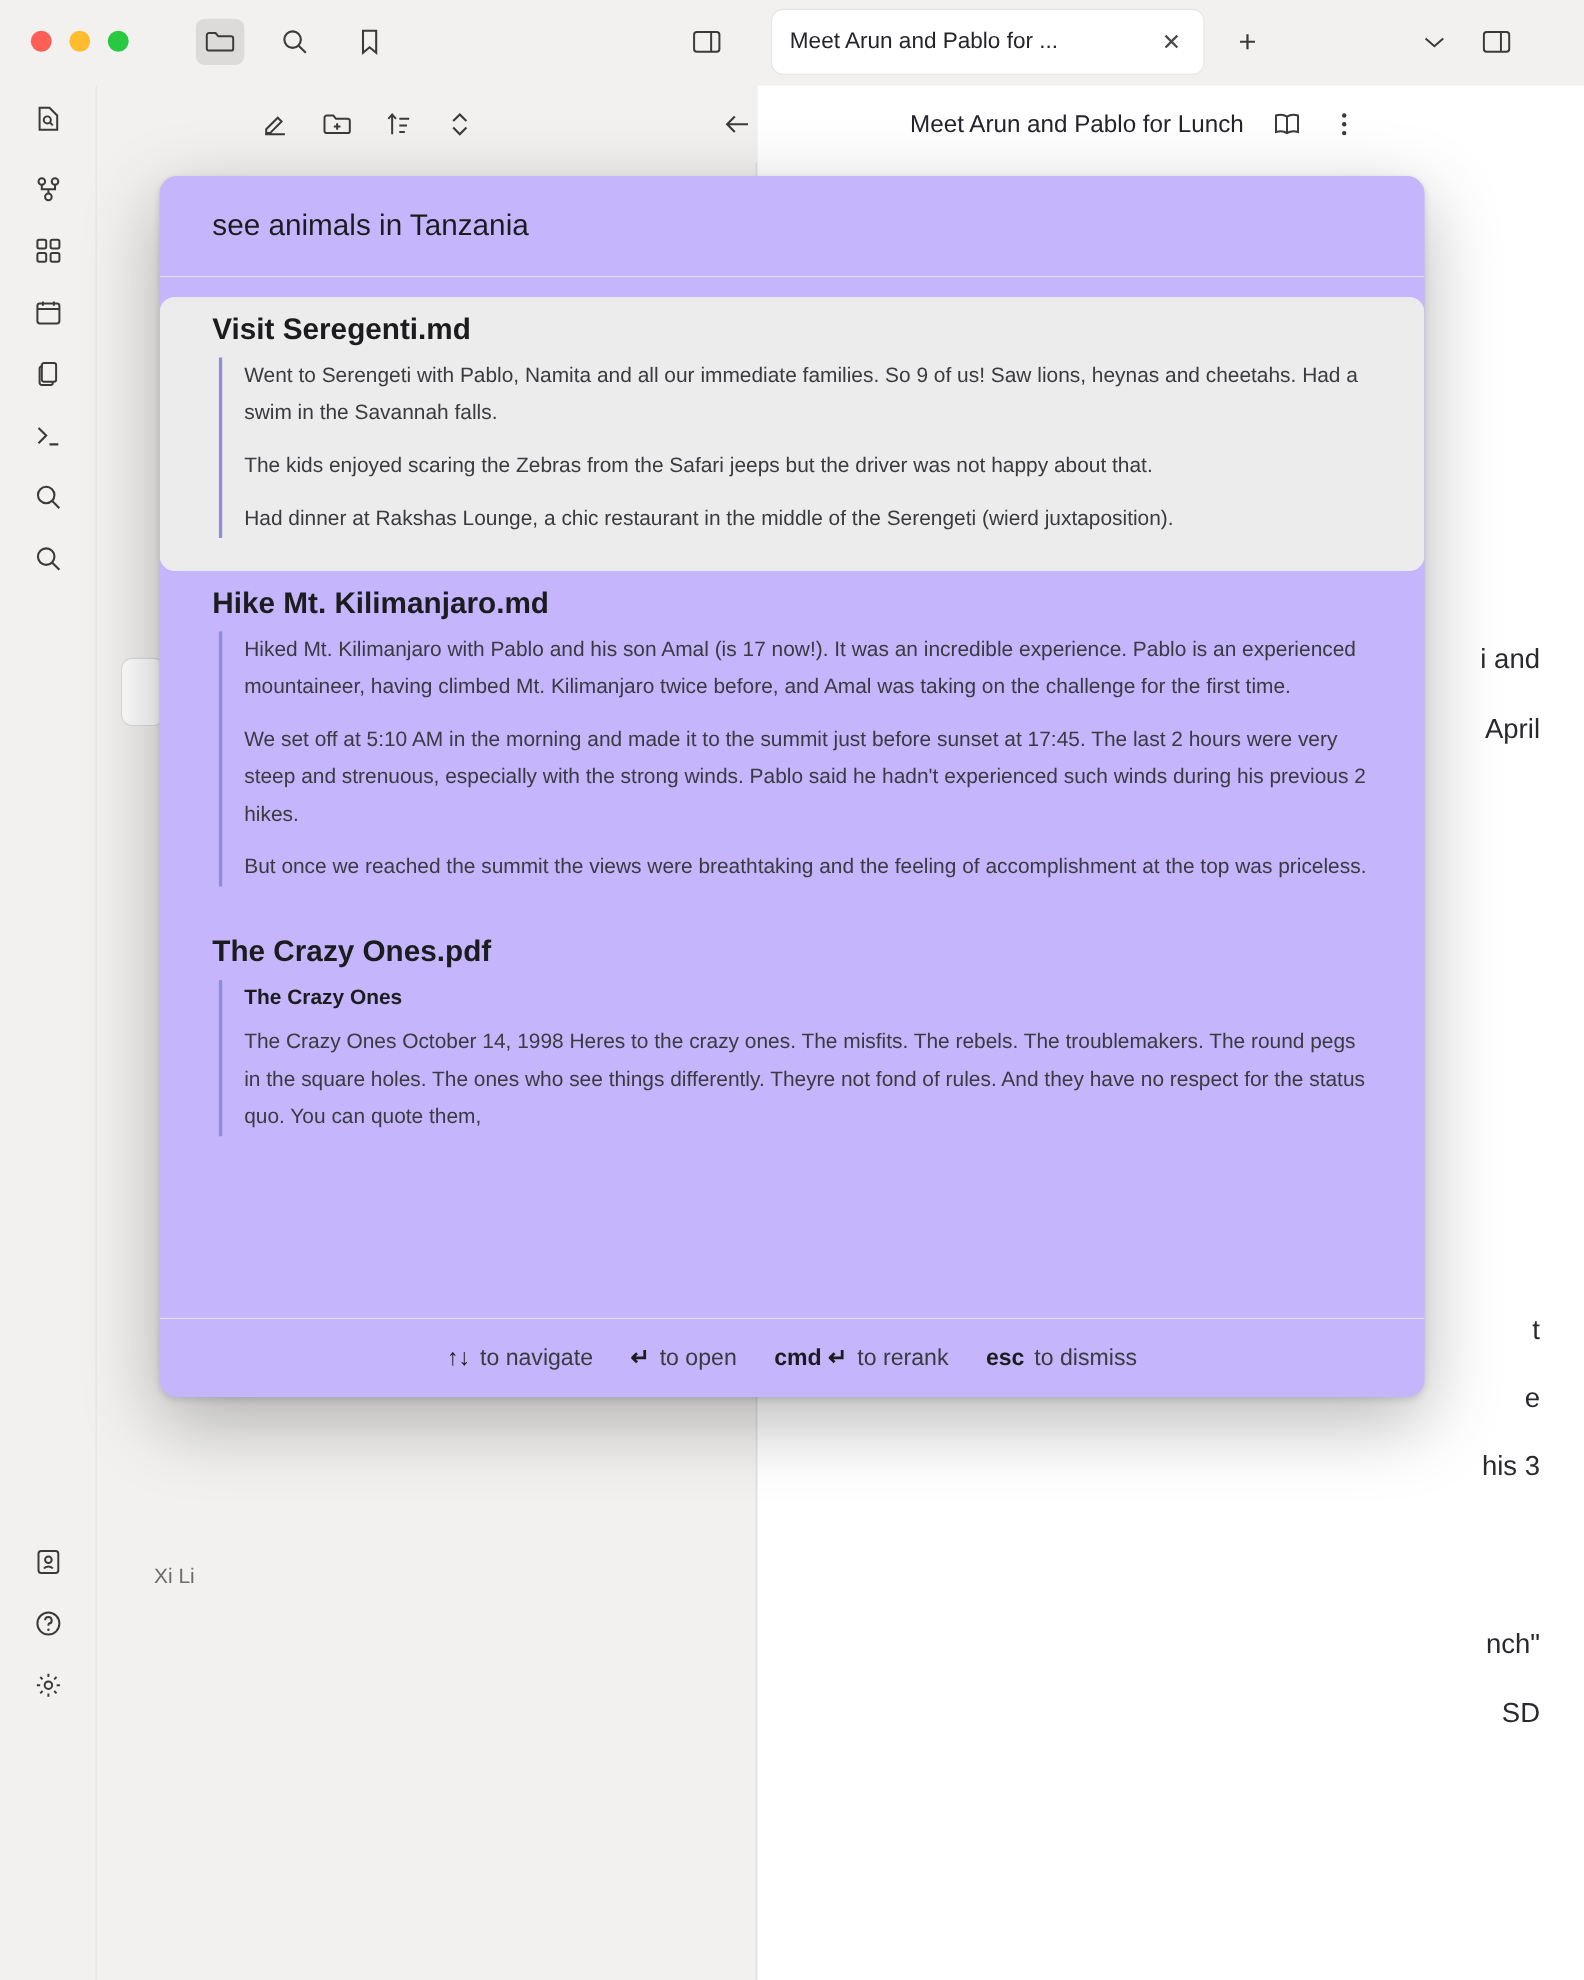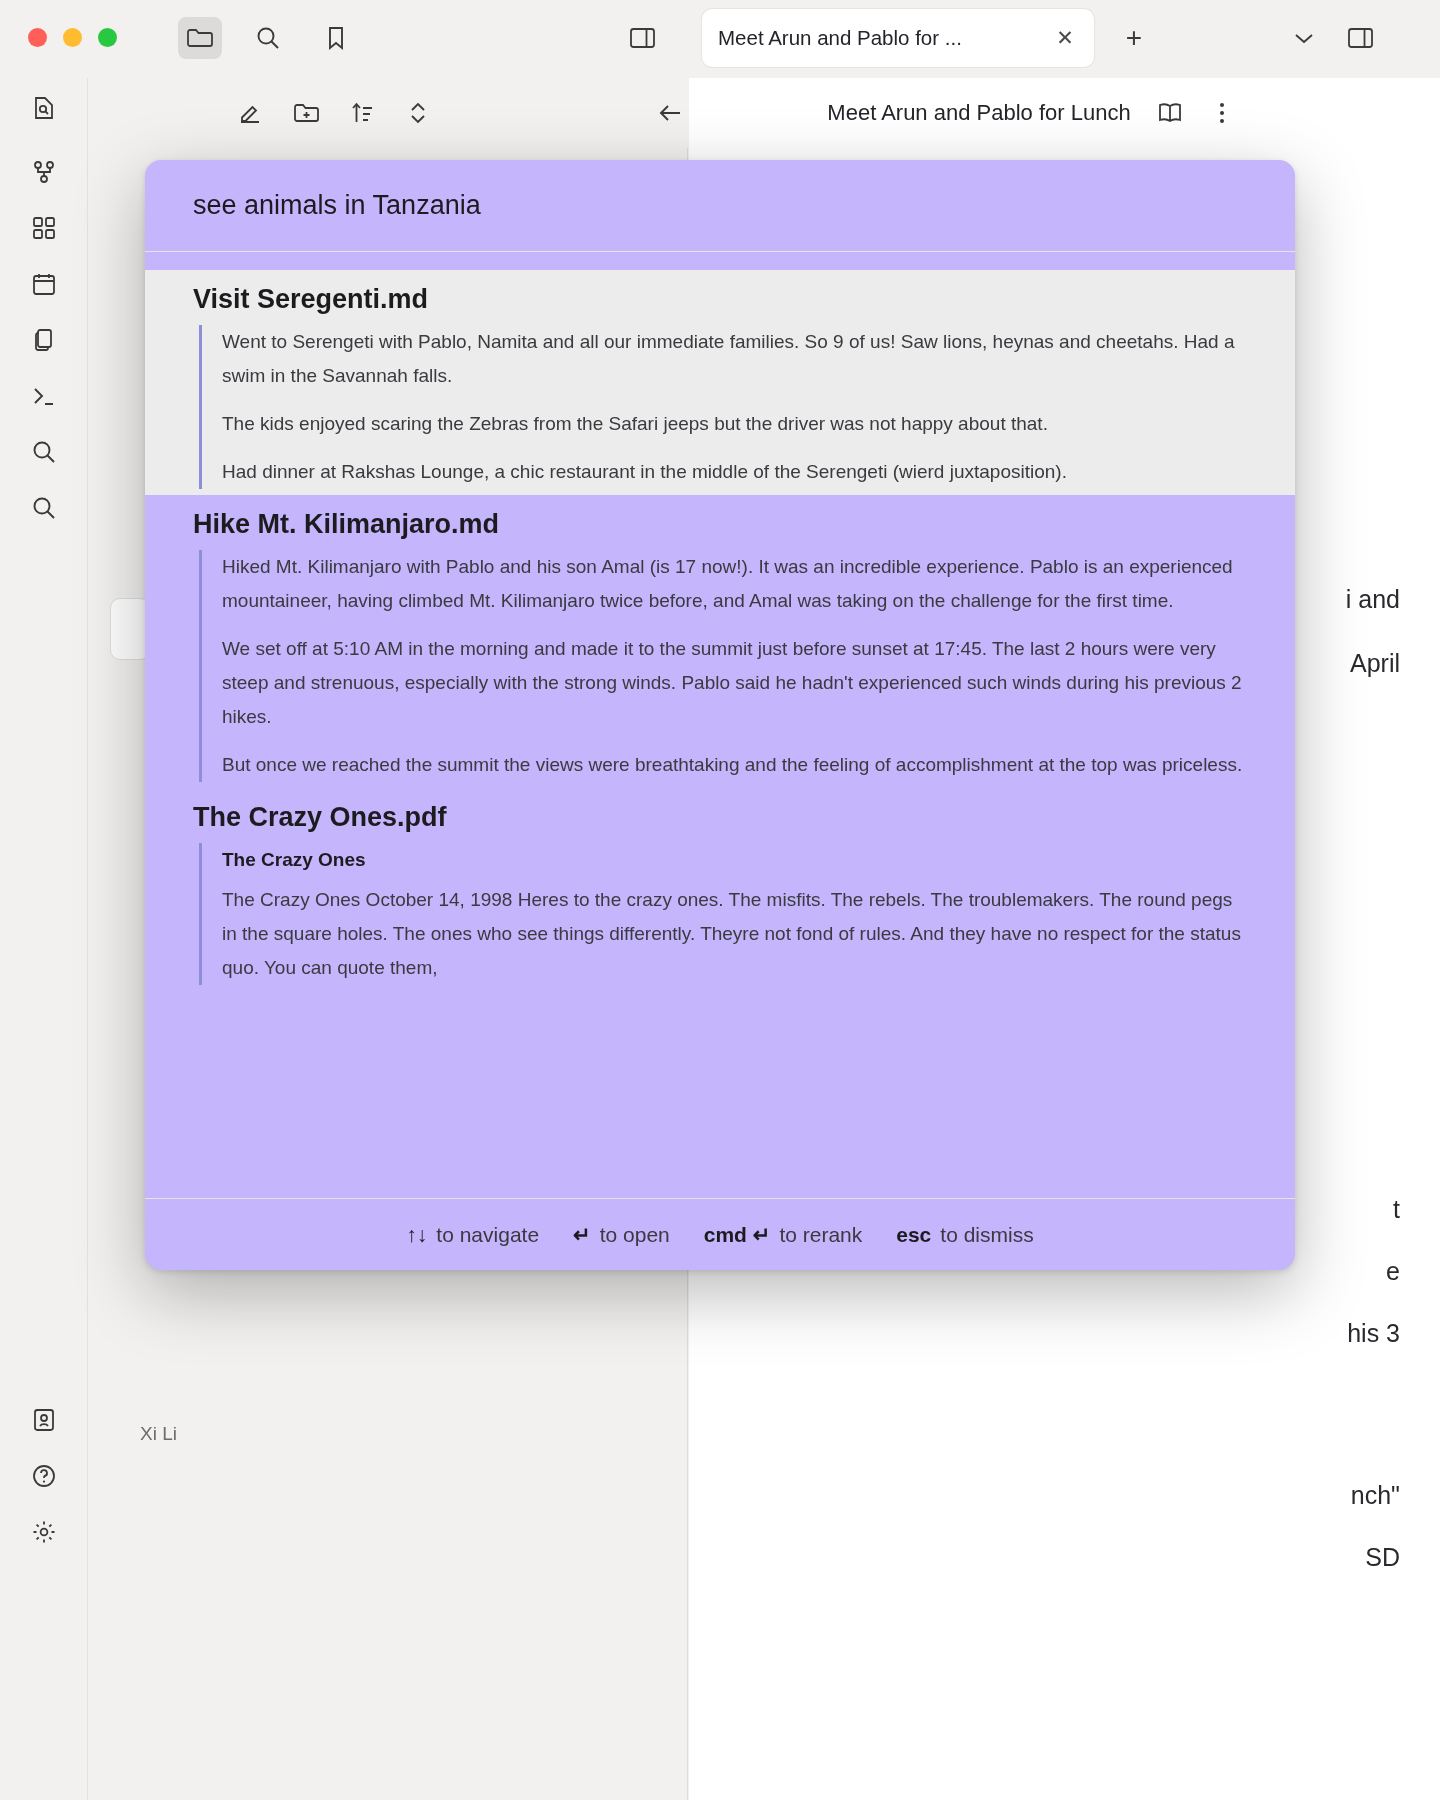--- a/index.html
+++ b/index.html
@@ -182,21 +182,22 @@
     display: flex; align-items: center;
     padding: 0 48px;
     font-size: 27px; color: #1c1c1f;
     border-bottom: 1px solid #e6e5e4;
   }
   .ov-results {
     flex: 1 1 auto; overflow: hidden;
     padding: 18px 0 0 0;
   }
   .result {
-    padding: 14px 48px 6px 48px;
+    padding: 14px 48px 30px 48px;
+    border-radius: 14px;
   }
   .result.selected {
     background: #ececec;
   }
   .result-title {
     font-size: 27px; font-weight: 700; color: #1c1c1f;
     margin-bottom: 10px;
   }
   .snippet {
     border-left: 3px solid #8e8ed8;

